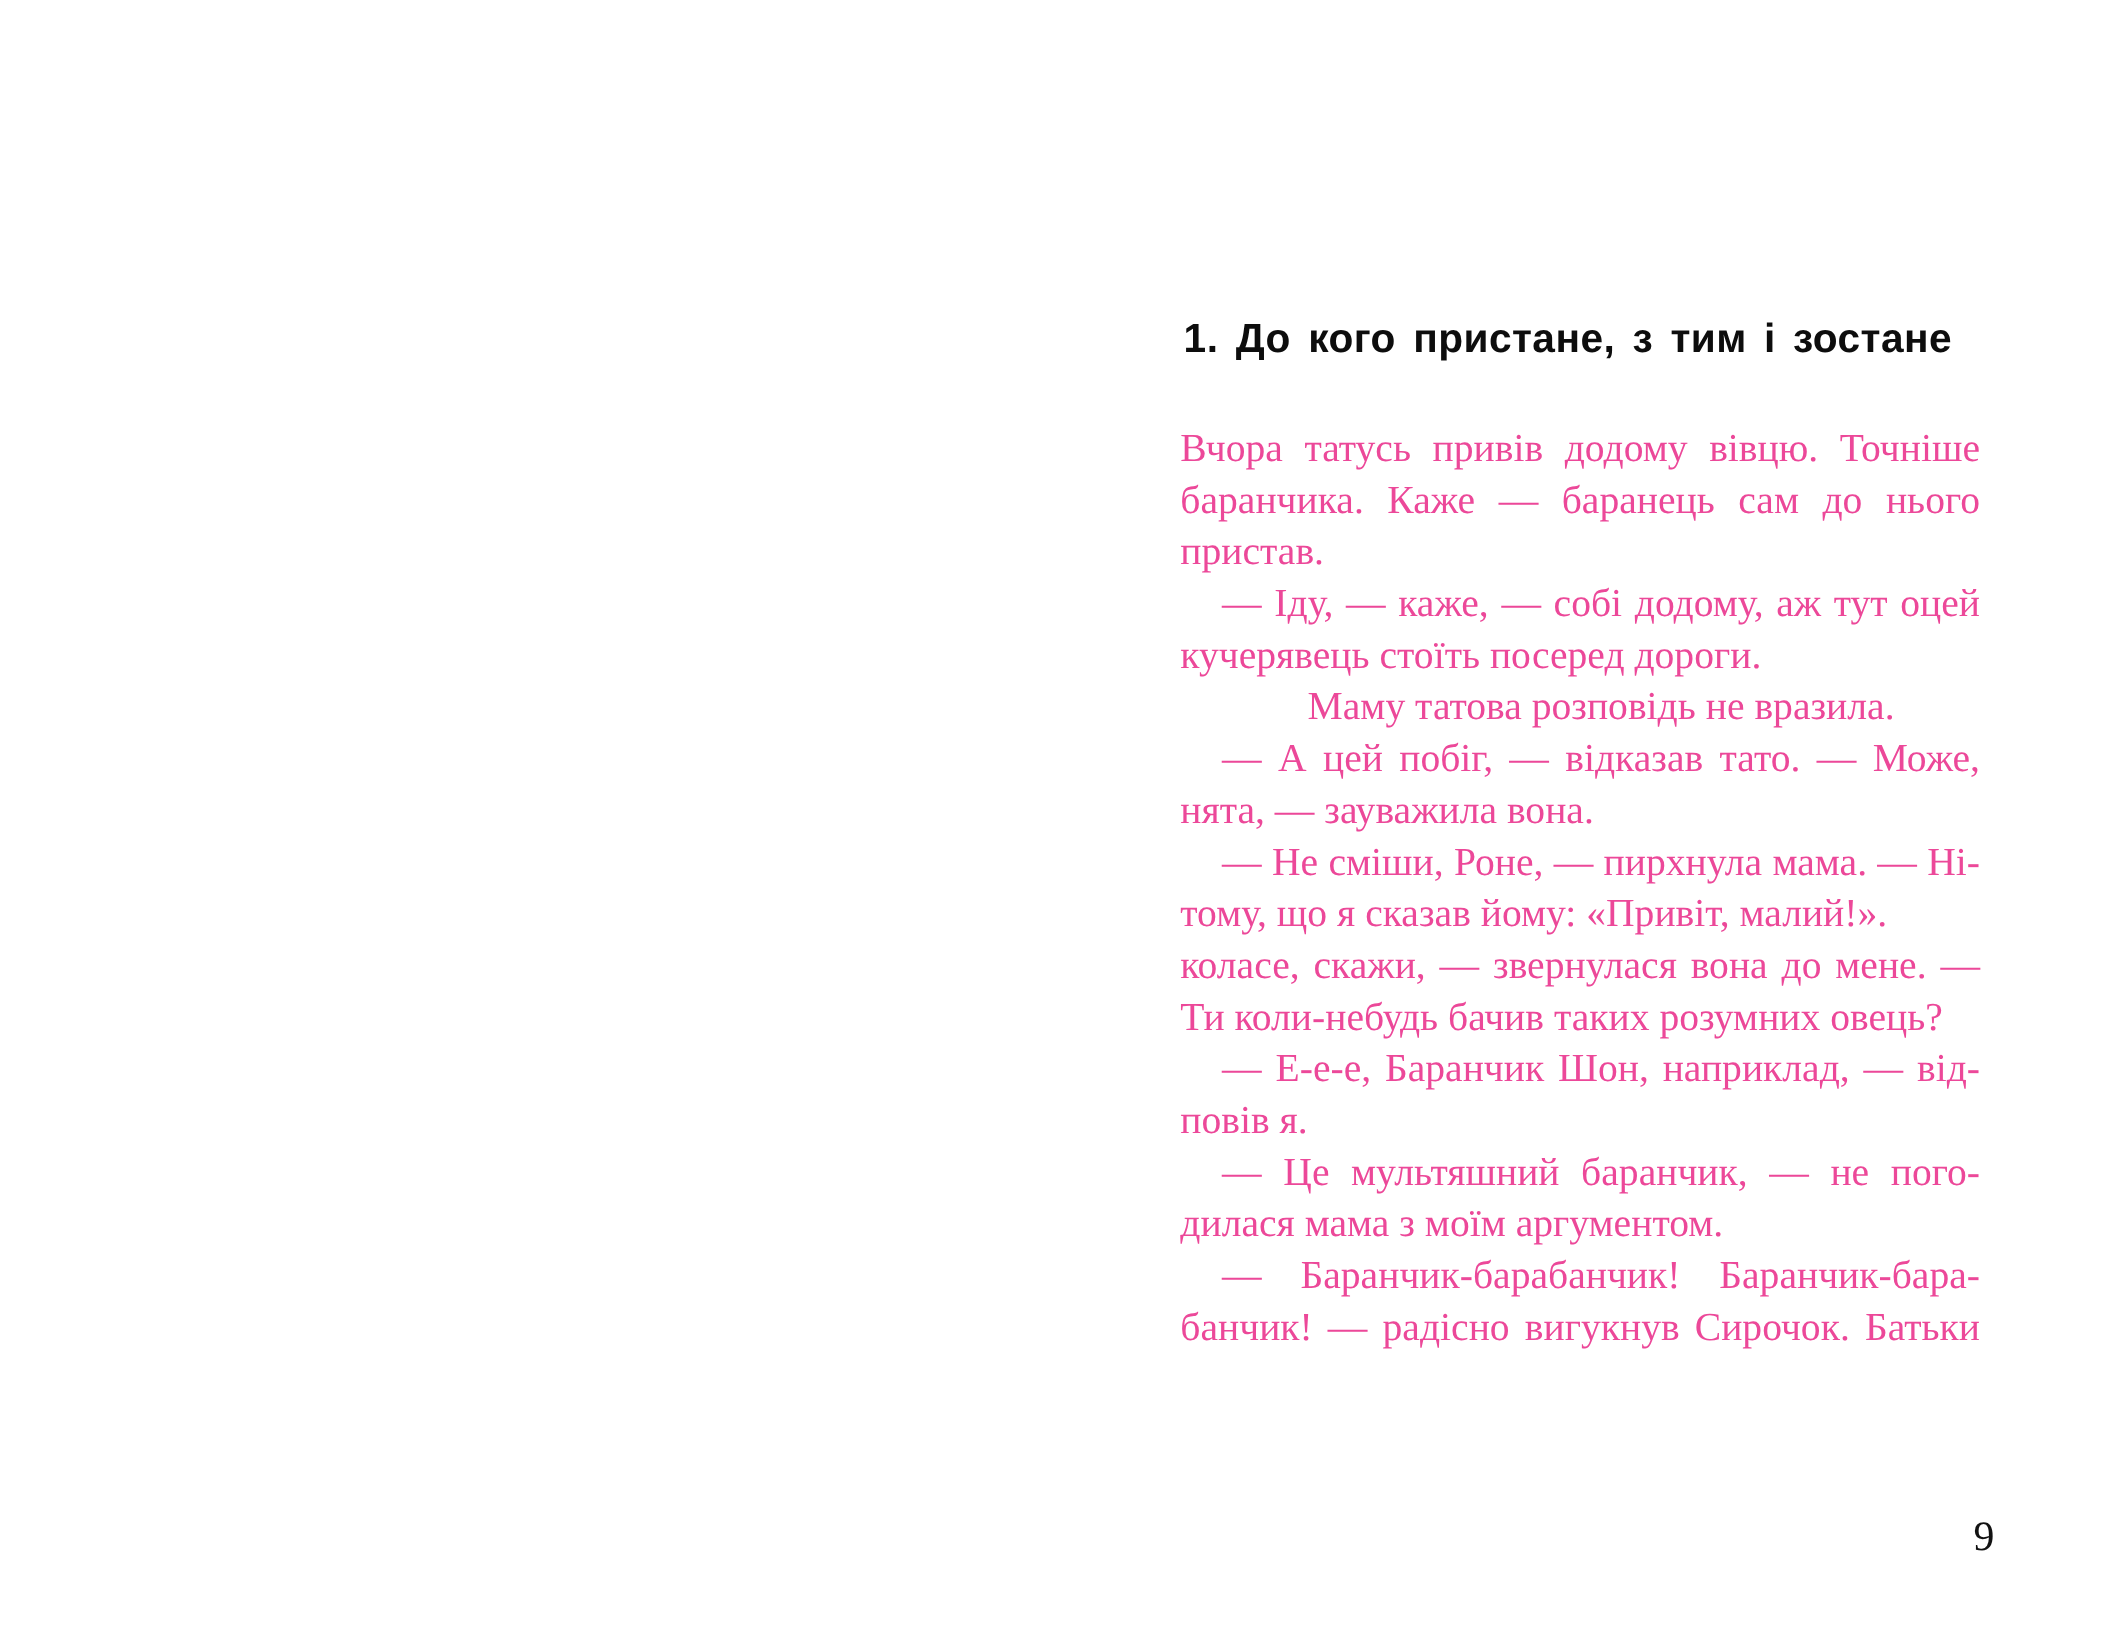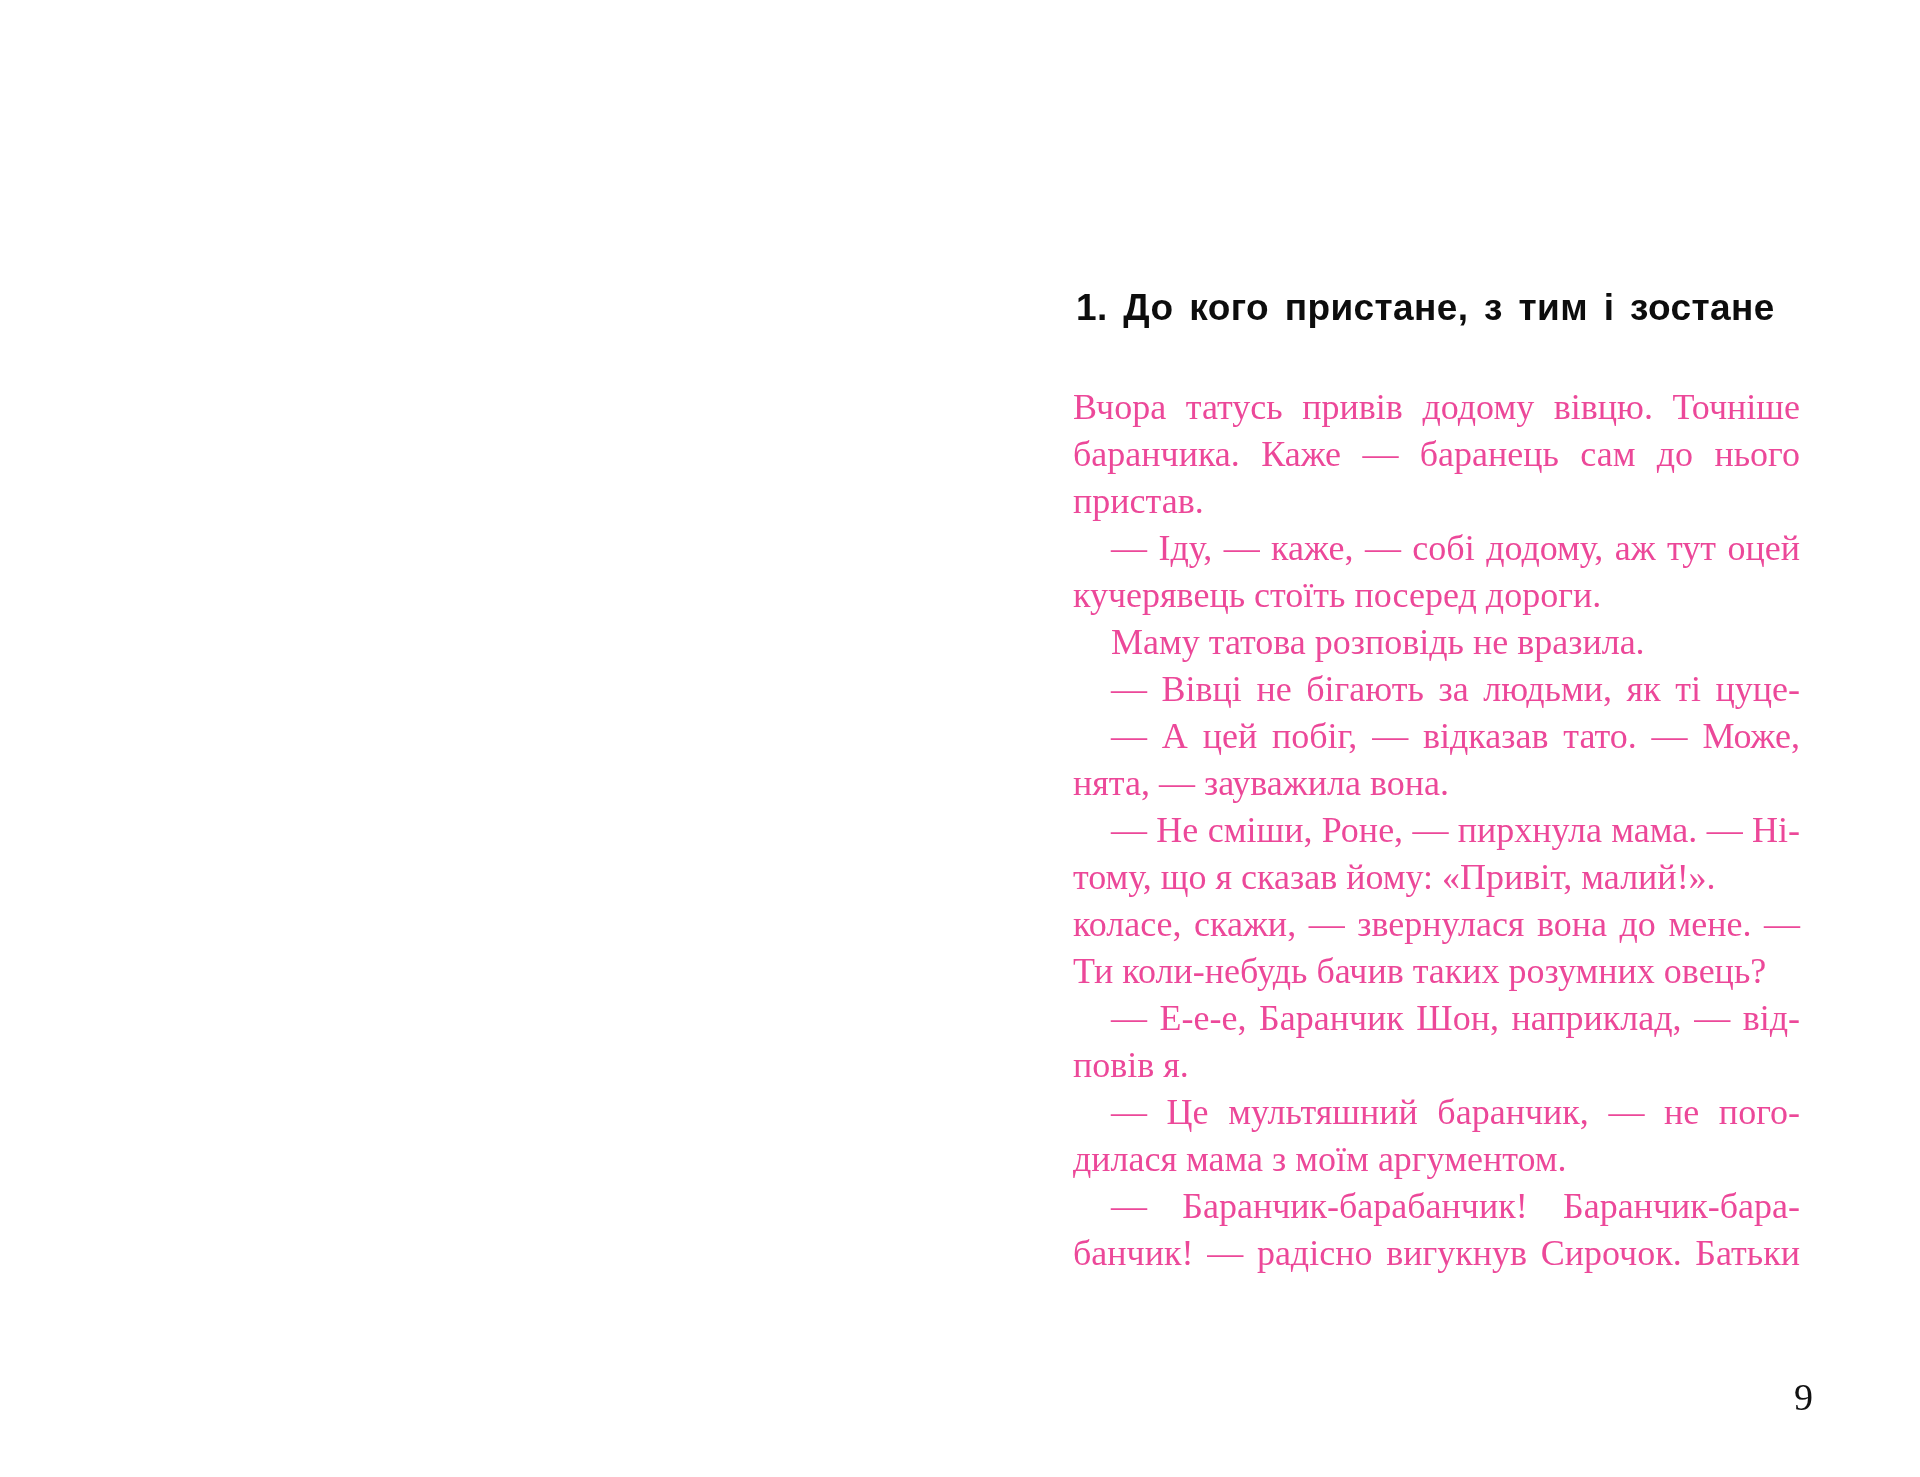--- a/index.html
+++ b/index.html
@@ -42,21 +42,21 @@
   }
   .line {
     height: 47px;
     white-space: nowrap;
   }
   .line.j {
     white-space: normal;
     text-align: justify;
     text-align-last: justify;
   }
-  .line.ind { padding-left: 38px; }
+  .line.ind { padding-left: 38px; text-align: center; }
   .line.j.ind {
     padding-left: 0;
     text-indent: 38px;
   }
   .folio {
     position: absolute;
     left: 1073px;
     top: 1374px;
     width: 740px;
     text-align: right;
@@ -73,21 +73,20 @@
 
   <h1 class="chapter-title">1. До кого пристане, з тим і зостане</h1>
 
   <div class="body-lines">
     <div class="line j">Вчора татусь привів додому вівцю. Точніше</div>
     <div class="line j">баранчика. Каже — баранець сам до нього</div>
     <div class="line">пристав.</div>
     <div class="line j ind">— Іду, — каже, — собі додому, аж тут оцей</div>
     <div class="line">кучерявець стоїть посеред дороги.</div>
     <div class="line ind">Маму татова розповідь не вразила.</div>
-    <div class="line j ind">— Вівці не бігають за людьми, як ті цуце-</div>
     <div class="line j ind">— А цей побіг, — відказав тато. — Може,</div>
     <div class="line">нята, — зауважила вона.</div>
     <div class="line j ind">— Не сміши, Роне, — пирхнула мама. — Ні-</div>
     <div class="line">тому, що я сказав йому: «Привіт, малий!».</div>
     <div class="line j">коласе, скажи, — звернулася вона до мене. —</div>
     <div class="line">Ти коли-небудь бачив таких розумних овець?</div>
     <div class="line j ind">— Е-е-е, Баранчик Шон, наприклад, — від-</div>
     <div class="line">повів я.</div>
     <div class="line j ind">— Це мультяшний баранчик, — не пого-</div>
     <div class="line">дилася мама з моїм аргументом.</div>

